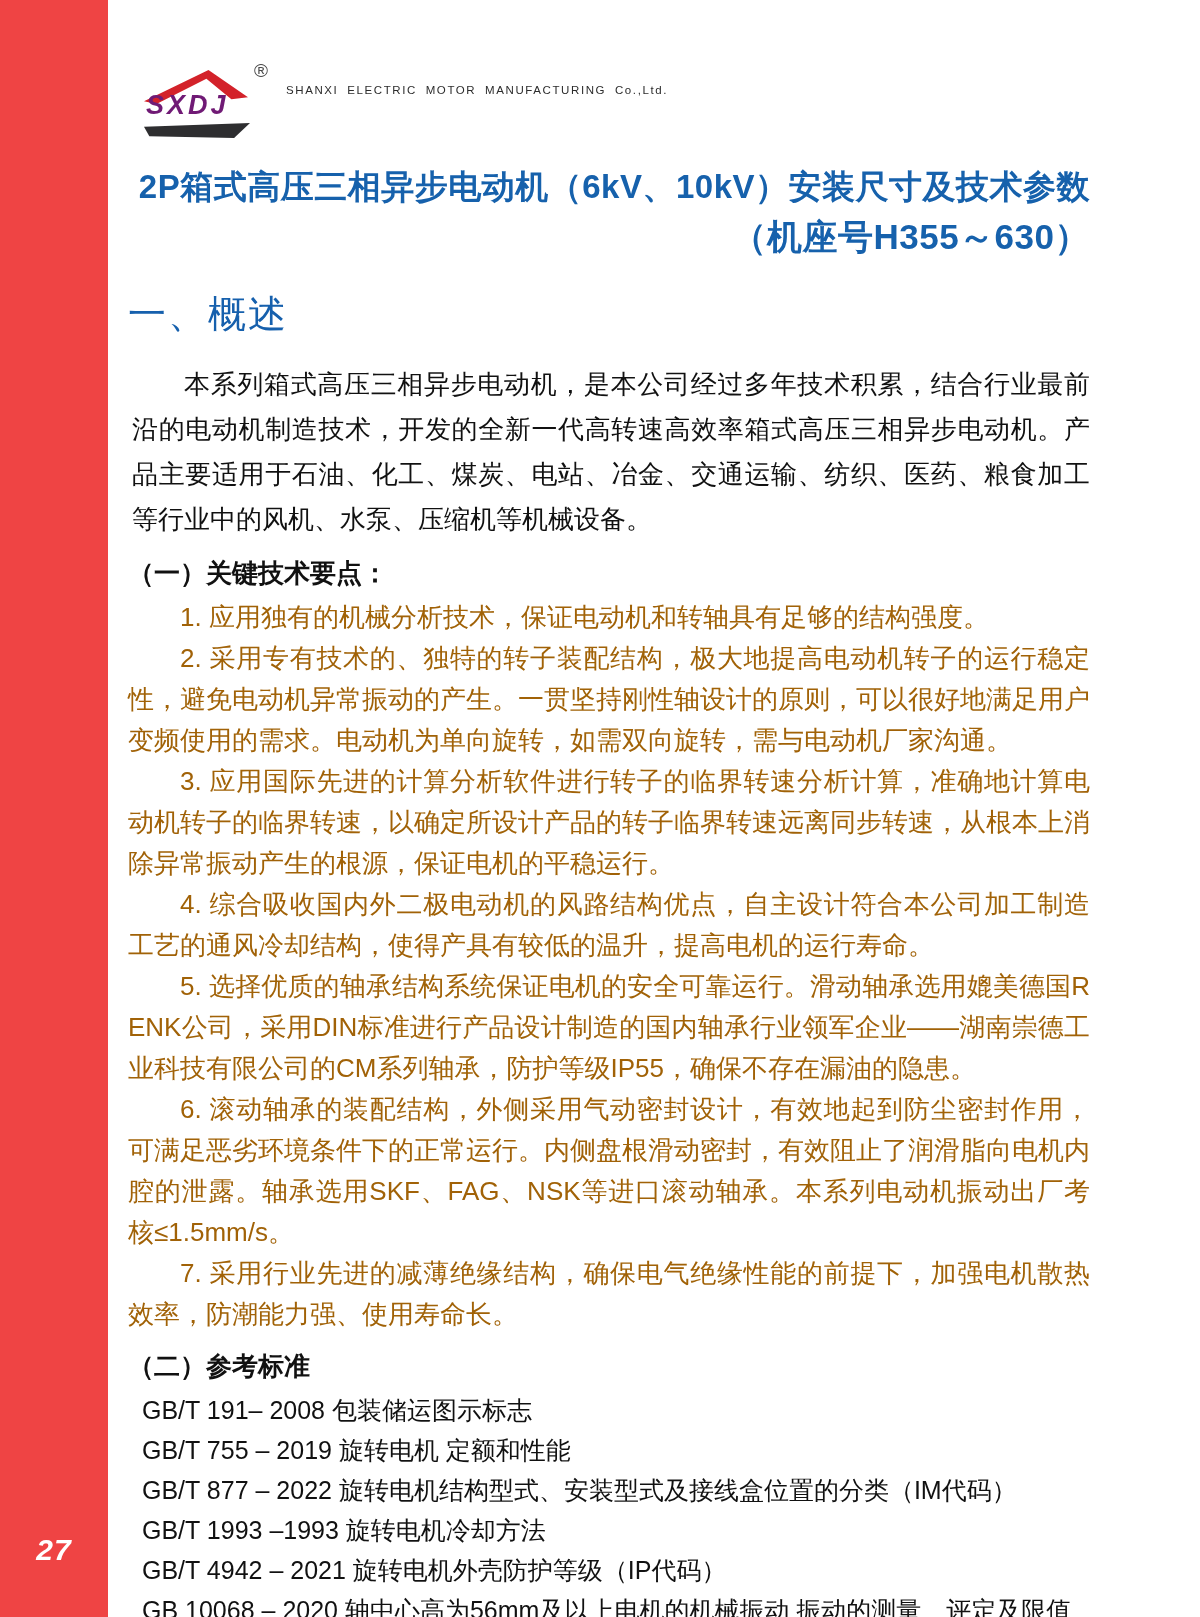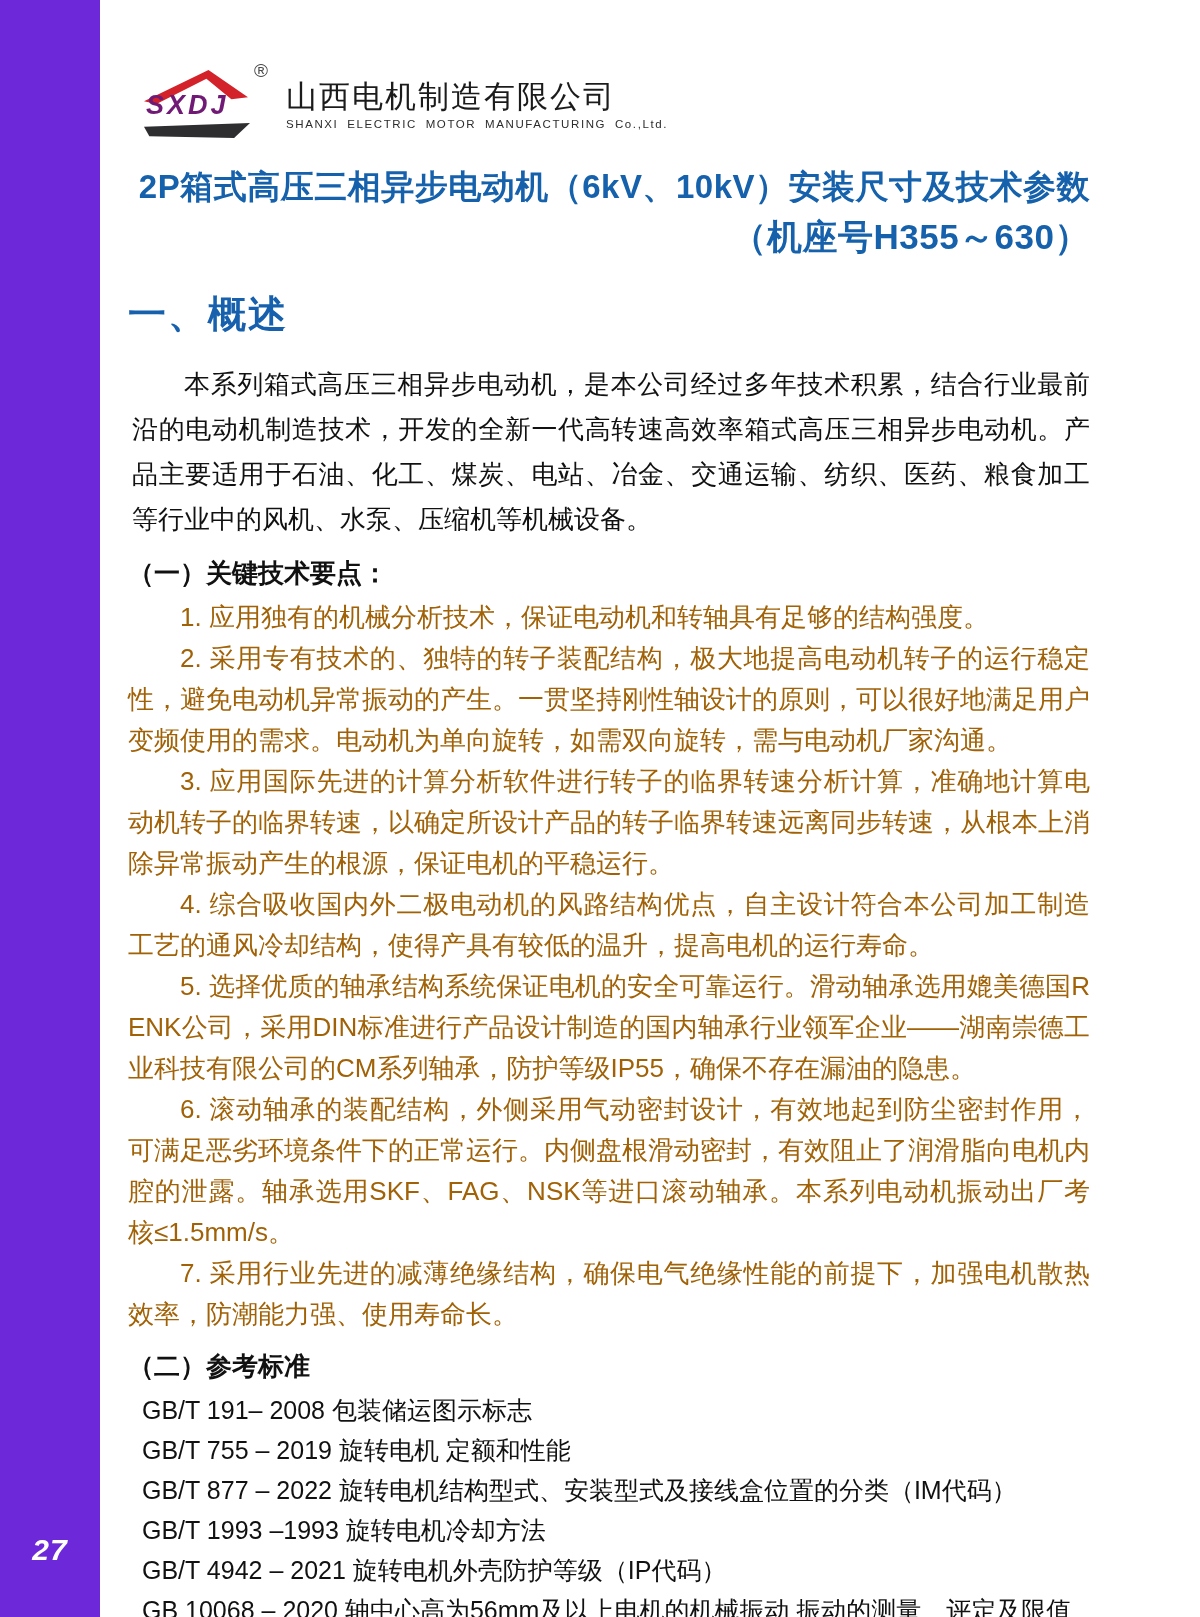--- a/index.html
+++ b/index.html
@@ -10,22 +10,22 @@
     background: #ffffff;
     margin: 0 auto;
     overflow: hidden;
     font-family: "Liberation Sans", sans-serif;
     color: #121212;
   }
   
   .side-band {
     position: absolute;
     left: 0; top: 0;
-    width: 100px; height: 100%;
-    background: #6d28d9;
+    width: 108px; height: 100%;
+    background: #ef4444;
   }
   .page-number {
     position: absolute;
     bottom: 50px;
     left: 0;
     width: 100%;
     text-align: center;
     color: #ffffff;
     font-size: 30px;
     font-weight: bold;
@@ -110,21 +110,21 @@
     font-weight: bold;
     line-height: 50px;
     letter-spacing: 0.5px;
   }
   .doc-title .line2 { font-size: 35px; }
   
   .section-heading {
     margin: 26px 0 0 0;
     color: #1660ad;
     font-size: 38px;
-    font-weight: bold;
+    font-weight: normal;
     letter-spacing: 2px;
   }
   
   .intro-para {
     margin: 22px 0 0 4px;
     font-size: 26px;
     line-height: 45px;
     text-align: justify;
     text-indent: 2em;
     word-break: break-all;
@@ -166,21 +166,20 @@
   <div class="content">
 
     <header class="logo-row">
       <div class="logo-mark">
         <div class="logo-roof"></div>
         <div class="logo-letters">SXDJ</div>
         <div class="logo-swoosh"></div>
         <span class="logo-reg">®</span>
       </div>
       <div class="company-names">
-        <div class="company-cn">山西电机制造有限公司</div>
         <div class="company-en">SHANXI ELECTRIC MOTOR MANUFACTURING Co.,Ltd.</div>
       </div>
     </header>
 
     <h1 class="doc-title">
       <span class="line1">2P箱式高压三相异步电动机（6kV、10kV）安装尺寸及技术参数</span><br>
       <span class="line2">（机座号H355～630）</span>
     </h1>
 
     <h2 class="section-heading">一、概述</h2>

